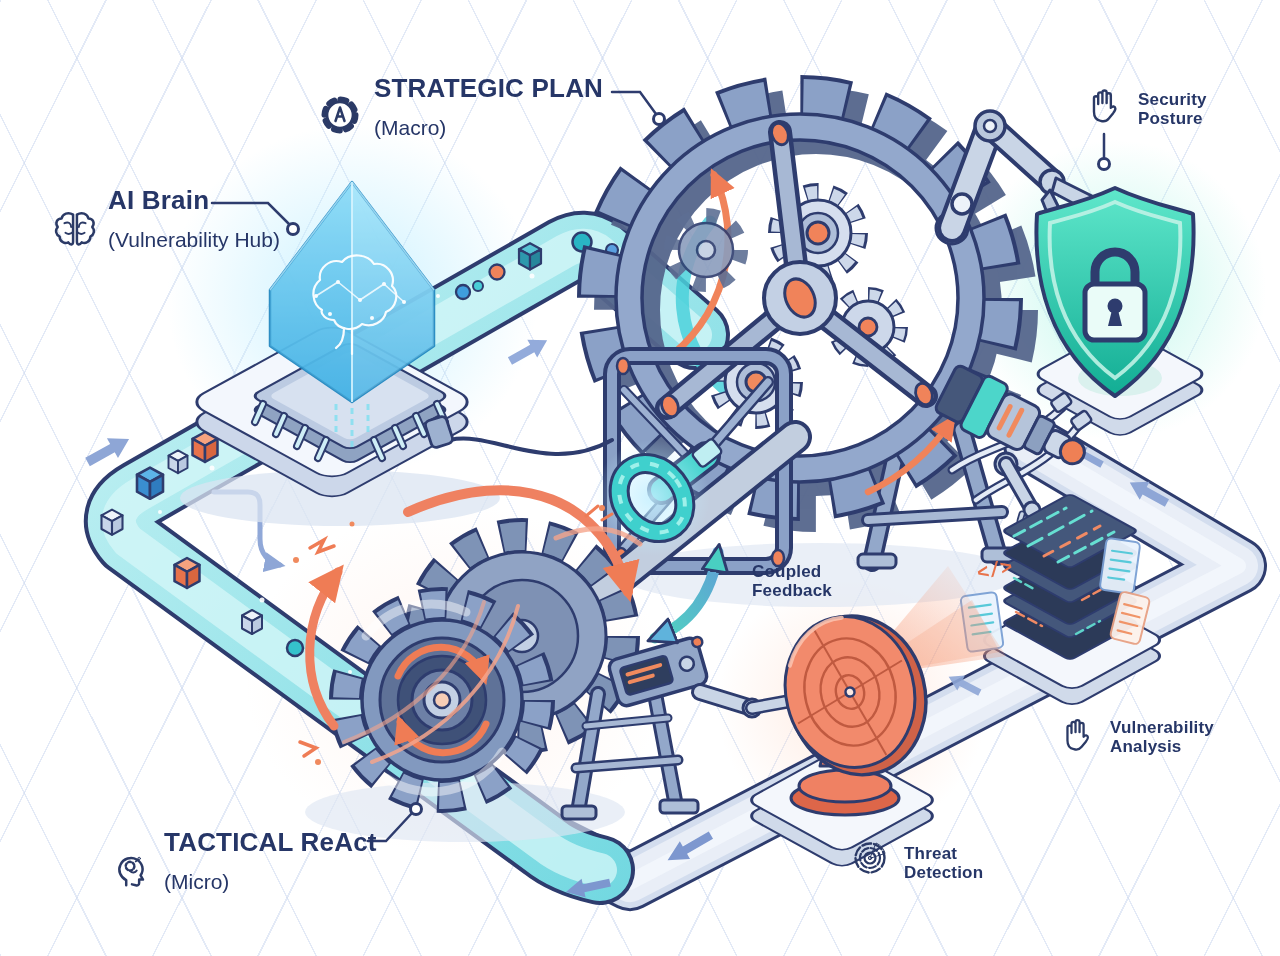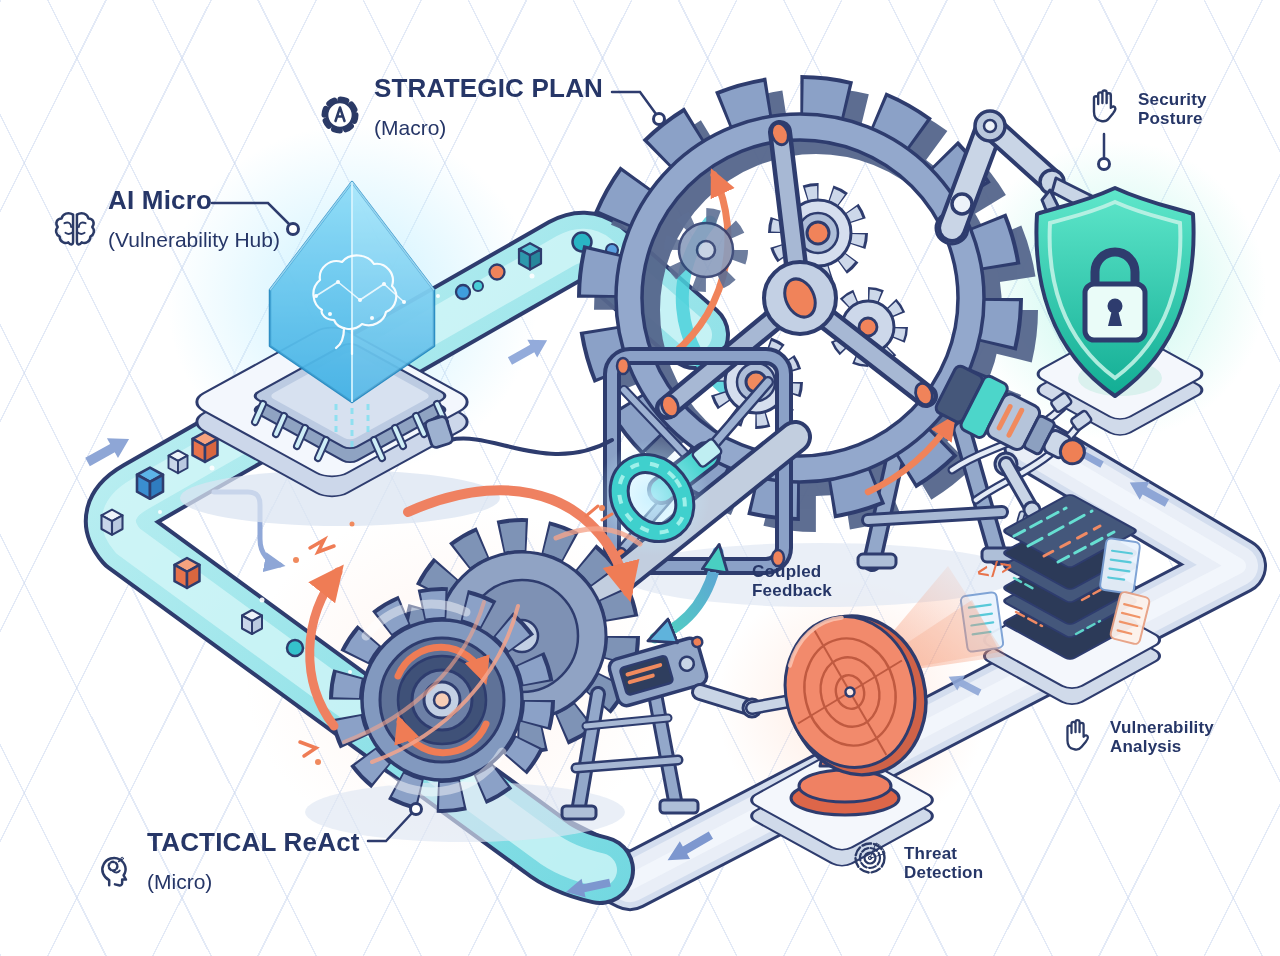--- a/index.html
+++ b/index.html
@@ -552,21 +552,21 @@
   </div>
 </div>
 
 <div class="label" style="left:52px;top:186px">
   <svg class="ic" width="46" height="46" viewBox="0 0 48 48">
     <path d="M22,10 C17,7 11,9 10,14 C5,14 3,19 6,23 C3,26 4,31 8,33 C8,38 13,41 17,39 C19,42 22,42 22,38 Z" stroke-width="2.6"></path>
     <path d="M26,10 C31,7 37,9 38,14 C43,14 45,19 42,23 C45,26 44,31 40,33 C40,38 35,41 31,39 C29,42 26,42 26,38 Z" stroke-width="2.6"></path>
     <path d="M13,19 c4,-2 7,0 7,4 M35,19 c-4,-2 -7,0 -7,4 M14,29 c3,2 6,1 8,-1 M34,29 c-3,2 -6,1 -8,-1" stroke-width="2"></path>
   </svg>
   <div class="txt">
-    <div class="t1">AI Micro</div>
+    <div class="t1">AI Brain</div>
     <div class="t2">(Vulnerability Hub)</div>
   </div>
 </div>
 
 <div class="label two" style="left:1082px;top:82px">
   <svg class="ic" width="46" height="46" viewBox="0 0 48 48">
     <path d="M12.5,25 L12.5,17 A2.2,2.2 0 0 1 16.9,17 L16.9,23 L16.9,13 A2.2,2.2 0 0 1 21.3,13 L21.3,22 L21.3,11 A2.2,2.2 0 0 1 25.7,11 L25.7,22 L25.7,14 A2.2,2.2 0 0 1 30.1,14 L30.1,27 C32,24.5 34.5,25.5 34.8,27.5 C35,29 34,30.5 32.5,32.5 L28,38 C26,40.5 22.5,41.5 19.5,40.5 C15,39.8 12.5,36 12.5,31 Z" stroke-width="2.5"></path>
   </svg>
   <div class="txt">
     <div class="t1">Security</div>
@@ -574,21 +574,21 @@
   </div>
 </div>
 
 <div class="label two" style="left:752px;top:562px">
   <div class="txt">
     <div class="t1">Coupled</div>
     <div class="t1">Feedback</div>
   </div>
 </div>
 
-<div class="label" style="left:91px;top:828px">
+<div class="label" style="left:108px;top:828px">
   <svg class="ic" width="46" height="46" viewBox="0 0 48 48">
     <path d="M19,40 v-5.5 c-6,-3 -9,-10 -6,-16 c3,-6.5 11,-9 17,-5.5 c6,3.5 8,11 4,16.5 l2.5,4.5 h-4 v3.5 c0,2 -1.5,3 -3.5,2.5 l-4,-1" stroke-width="2.6"></path>
     <circle cx="23" cy="20" r="4.5" stroke-width="2.6" stroke-dasharray="2.6 2.1"></circle>
     <path d="M23,25 c2,2.5 5.5,2 7,-0.5 M29,15 l2.5,-2" stroke-width="2"></path>
     <circle cx="32.5" cy="12" r="1.3" fill="#2b3a66" stroke="none"></circle>
   </svg>
   <div class="txt">
     <div class="t1">TACTICAL ReAct</div>
     <div class="t2">(Micro)</div>
   </div>

